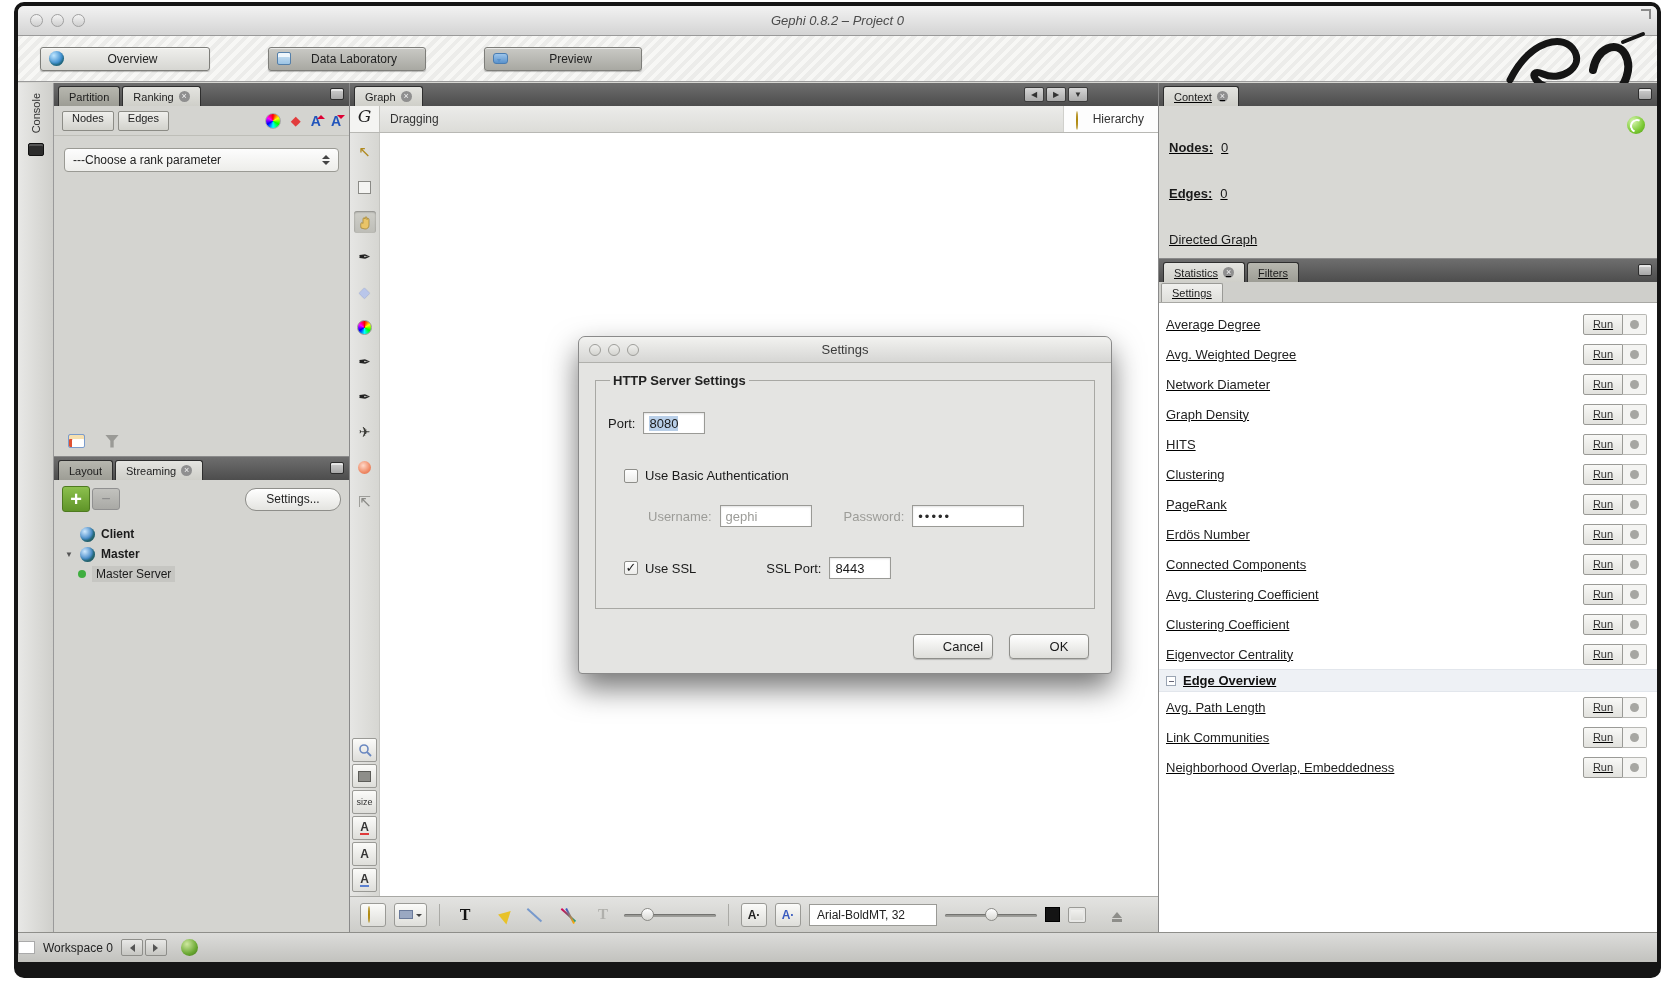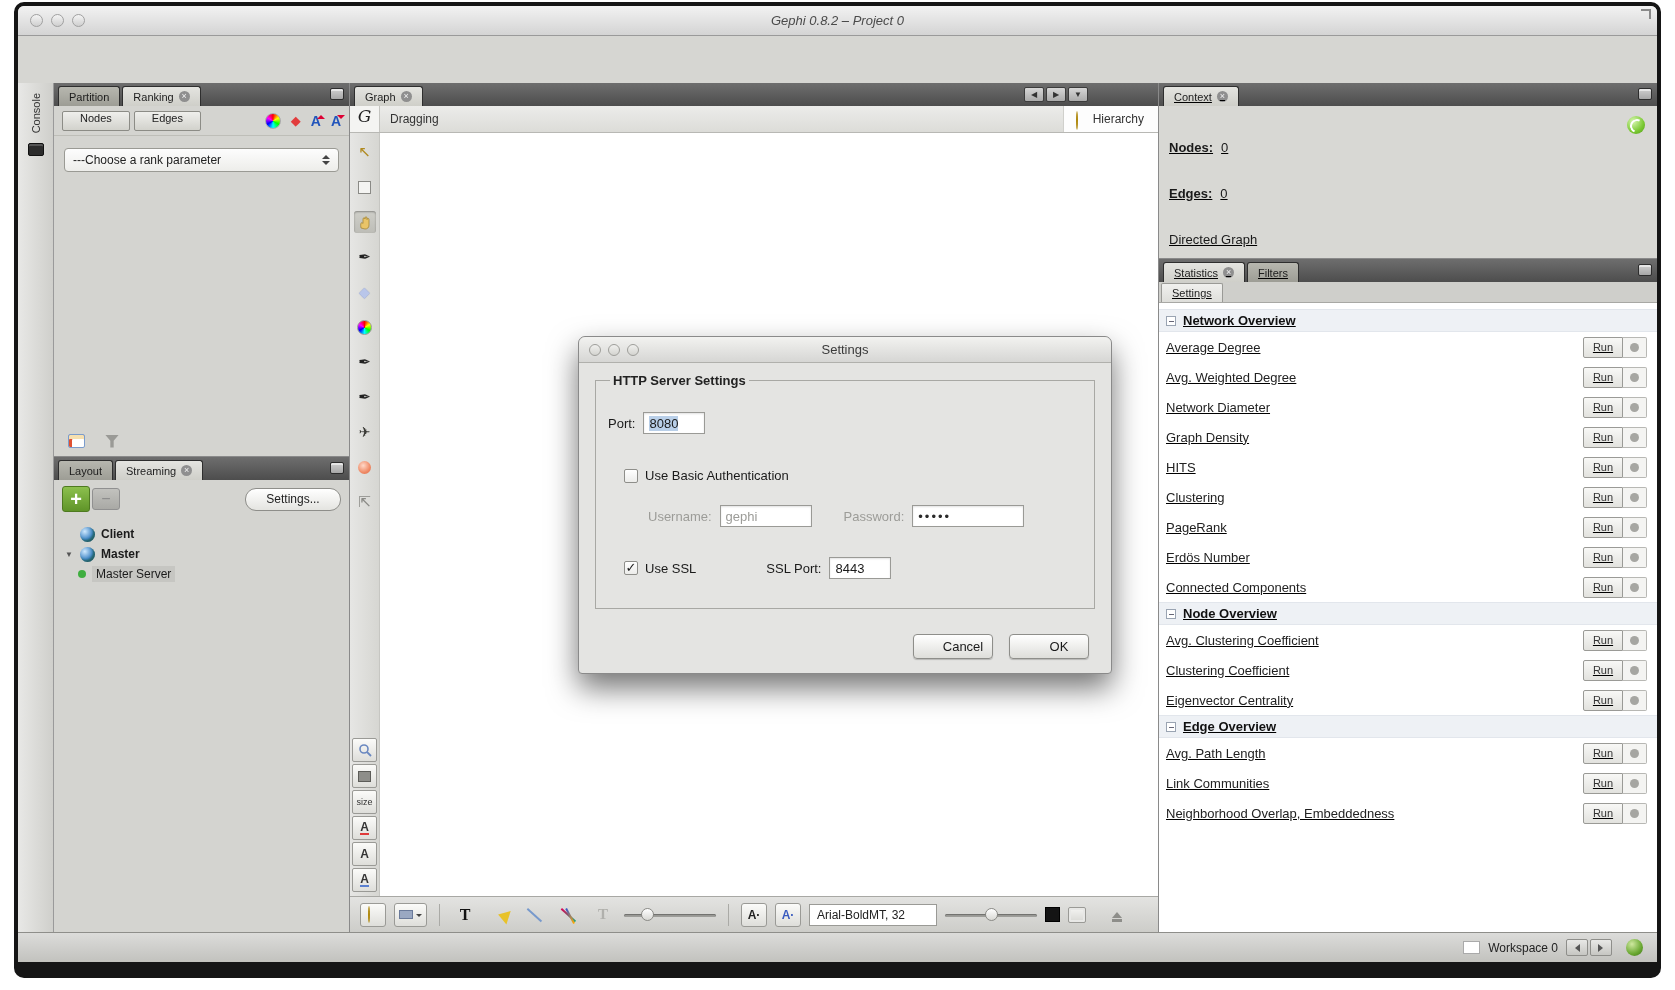--- a/index.html
+++ b/index.html
@@ -41,21 +41,21 @@
   
   .tabbar { height:23px; background:linear-gradient(#6e6e6e,#4d4d4d); display:flex; align-items:flex-end; padding-left:4px; position:relative; flex-shrink:0; }
   .tab { height:20px; padding:0 10px; display:flex; align-items:center; gap:5px; font-size:11px; color:#1c1c1c;
          border:1px solid #2e2e2e; border-bottom:none; border-radius:3px 3px 0 0; background:linear-gradient(#b7b7af,#9d9d95); margin-right:2px; }
   .tab.active { background:linear-gradient(#e4e4e0,#cfcfc9); }
   .tab-close { width:11px; height:11px; border-radius:50%; background:#8f8f8f; color:#f2f2f2; font-size:9px; line-height:11px; text-align:center; }
   .min-ic { position:absolute; right:5px; top:5px; width:14px; height:12px; border:1px solid #2d2d2d; border-radius:2px; background:linear-gradient(#cfcfcf,#a7a7a7); box-shadow:inset 0 2px 0 #e6e6e6; }
   
   .ranking-panel { height:374px; display:flex; flex-direction:column; background:#d4d4d0; border-bottom:1px solid #8a8a8a; }
   .rk-toolbar { height:30px; display:flex; align-items:center; padding:0 8px; gap:4px; border-bottom:1px solid #bebeb8; }
-  .seg-btn { height:20px; padding:0 17px; font-size:11px; color:#222; border:1px solid #8c8c86; background:linear-gradient(#efefec,#d2d2cc); border-radius:2px; }
+  .seg-btn { height:20px; padding:0 9px; font-size:11px; color:#222; border:1px solid #8c8c86; background:linear-gradient(#efefec,#d2d2cc); border-radius:2px; }
   .rk-icons { margin-left:auto; display:flex; align-items:center; gap:10px; }
   .color-wheel { width:16px; height:16px; border-radius:50%; background:conic-gradient(#f00,#ff0,#0f0,#0ff,#00f,#f0f,#f00); border:1px solid #aaa; }
   .ruby { color:#e23c3c; font-size:13px; line-height:13px; }
   .sizerA { font-weight:bold; color:#2255bb; font-size:14px; position:relative; }
   .sizerA .mark { position:absolute; right:-4px; top:-2px; width:0; height:0; border:4px solid transparent; border-bottom-color:#d03; }
   .sizerA.down .mark { border-bottom-color:transparent; border-top-color:#d03; top:2px; }
   .rank-dd { margin:12px 10px 0 10px; height:24px; border:1px solid #9a9a94; border-radius:4px; background:linear-gradient(#fdfdfd,#ededea);
              display:flex; align-items:center; font-size:12px; color:#222; padding:0 8px; }
   .rank-dd .stepper { margin-left:auto; display:flex; flex-direction:column; gap:2px; }
   .stepper i { width:0; height:0; border:4px solid transparent; display:block; }
@@ -151,21 +151,21 @@
   .sec-title { font-size:13px; font-weight:bold; color:#111; }
   .stat-row { height:30px; display:flex; align-items:center; padding:0 10px 0 7px; }
   .stat-label { font-size:13px; color:#222; }
   .stat-actions { margin-left:auto; display:flex; }
   .run-btn { width:40px; height:21px; border:1px solid #9a9a96; background:linear-gradient(#f8f8f6,#e2e2de); font-size:11px; color:#333;
              display:flex; align-items:center; justify-content:center; border-radius:2px 0 0 2px; }
   .dot-btn { width:24px; height:21px; border:1px solid #b8b8b4; border-left:none; background:#f4f4f2; display:flex; align-items:center; justify-content:center; border-radius:0 2px 2px 0; }
   .dot-btn i { width:9px; height:9px; border-radius:50%; background:#a6a6a2; display:block; }
   
   .statusbar { position:absolute; left:0; right:0; bottom:0; height:30px; background:linear-gradient(#dcdcda,#c2c2be); border-top:1px solid #8e8e8a;
-               display:flex; align-items:center; justify-content:flex-end; gap:8px; padding-right:14px; font-size:12px; color:#222; }
+               display:flex; align-items:center; justify-content:flex-start; gap:8px; padding-right:14px; font-size:12px; color:#222; }
   .ws-box { width:17px; height:13px; background:#fff; border:1px solid #aaa; }
   .ws-nav { display:flex; gap:2px; }
   .ws-btn { width:22px; height:17px; background:linear-gradient(#e8e8e6,#c6c6c2); border:1px solid #8e8e8a; border-radius:2px; display:flex; align-items:center; justify-content:center; }
   .ws-btn i { width:0; height:0; border:4px solid transparent; display:block; }
   .ws-btn .l { border-right:5px solid #555; margin-left:-3px; }
   .ws-btn .r { border-left:5px solid #555; margin-right:-3px; }
   .net-ic { width:17px; height:17px; border-radius:50%; background:radial-gradient(circle at 35% 30%, #cfe8a0, #6aa832 60%, #3c7218); margin-left:6px; }
   
   .dialog { position:absolute; left:560px; top:330px; width:534px; height:338px; background:#e4e4e2; border:1px solid #8a8a8a;
             border-radius:7px 7px 4px 4px; box-shadow:0 14px 30px rgba(0,0,0,.55); z-index:50; }
@@ -194,20 +194,41 @@
   <div class="titlebar">
     <div class="traffic">
       <div class="tl"></div>
       <div class="tl"></div>
       <div class="tl"></div>
     </div>
     <div class="win-title">Gephi 0.8.2 – Project 0</div>
     <div class="resize-glyph"></div>
   </div>
 
+  <div class="topbar">
+    <div class="mode-btn light">
+      <span class="ic globe-ic"></span>
+      <span class="lbl">Overview</span>
+    </div>
+    <div class="mode-btn">
+      <span class="ic table-ic"></span>
+      <span class="lbl">Data Laboratory</span>
+    </div>
+    <div class="mode-btn">
+      <span class="ic bubble-ic"></span>
+      <span class="lbl">Preview</span>
+    </div>
+    <div class="gephi-logo">
+      <svg width="150" height="70" viewBox="0 0 150 70">
+        <path d="M5 50 C25 10, 60 2, 70 22 C78 38, 55 52, 38 44 C20 36, 30 62, 58 58" fill="none" stroke="#151515" stroke-width="7" stroke-linecap="round"></path>
+        <path d="M88 40 C92 18, 112 10, 120 24 C128 38, 120 58, 108 64" fill="none" stroke="#151515" stroke-width="8" stroke-linecap="round"></path>
+        <path d="M118 12 L138 4" stroke="#151515" stroke-width="4" stroke-linecap="round"></path>
+      </svg>
+    </div>
+  </div>
 
   <div class="main">
 
     <div class="console-strip">
       <span class="console-text">Console</span>
       <span class="term-ic"></span>
     </div>
 
     <div class="left-col">
 
@@ -448,24 +469,20 @@
           <div class="tab">
             <span>Filters</span>
           </div>
           <div class="min-ic"></div>
         </div>
         <div class="subtab-row">
           <div class="subtab">Settings</div>
         </div>
         <div class="stats-list">
 
-          <div class="sec-head">
-            <span class="collapse-box"></span>
-            <span class="sec-title">Network Overview</span>
-          </div>
           <div class="stat-row">
             <span class="stat-label">Average Degree</span>
             <span class="stat-actions">
                 <button class="run-btn">Run</button>
                 <span class="dot-btn">
                   <i></i>
                 </span>
               </span>
           </div>
           <div class="stat-row">
@@ -534,24 +551,20 @@
           <div class="stat-row">
             <span class="stat-label">Connected Components</span>
             <span class="stat-actions">
                 <button class="run-btn">Run</button>
                 <span class="dot-btn">
                   <i></i>
                 </span>
               </span>
           </div>
 
-          <div class="sec-head">
-            <span class="collapse-box"></span>
-            <span class="sec-title">Node Overview</span>
-          </div>
           <div class="stat-row">
             <span class="stat-label">Avg. Clustering Coefficient</span>
             <span class="stat-actions">
                 <button class="run-btn">Run</button>
                 <span class="dot-btn">
                   <i></i>
                 </span>
               </span>
           </div>
           <div class="stat-row">

